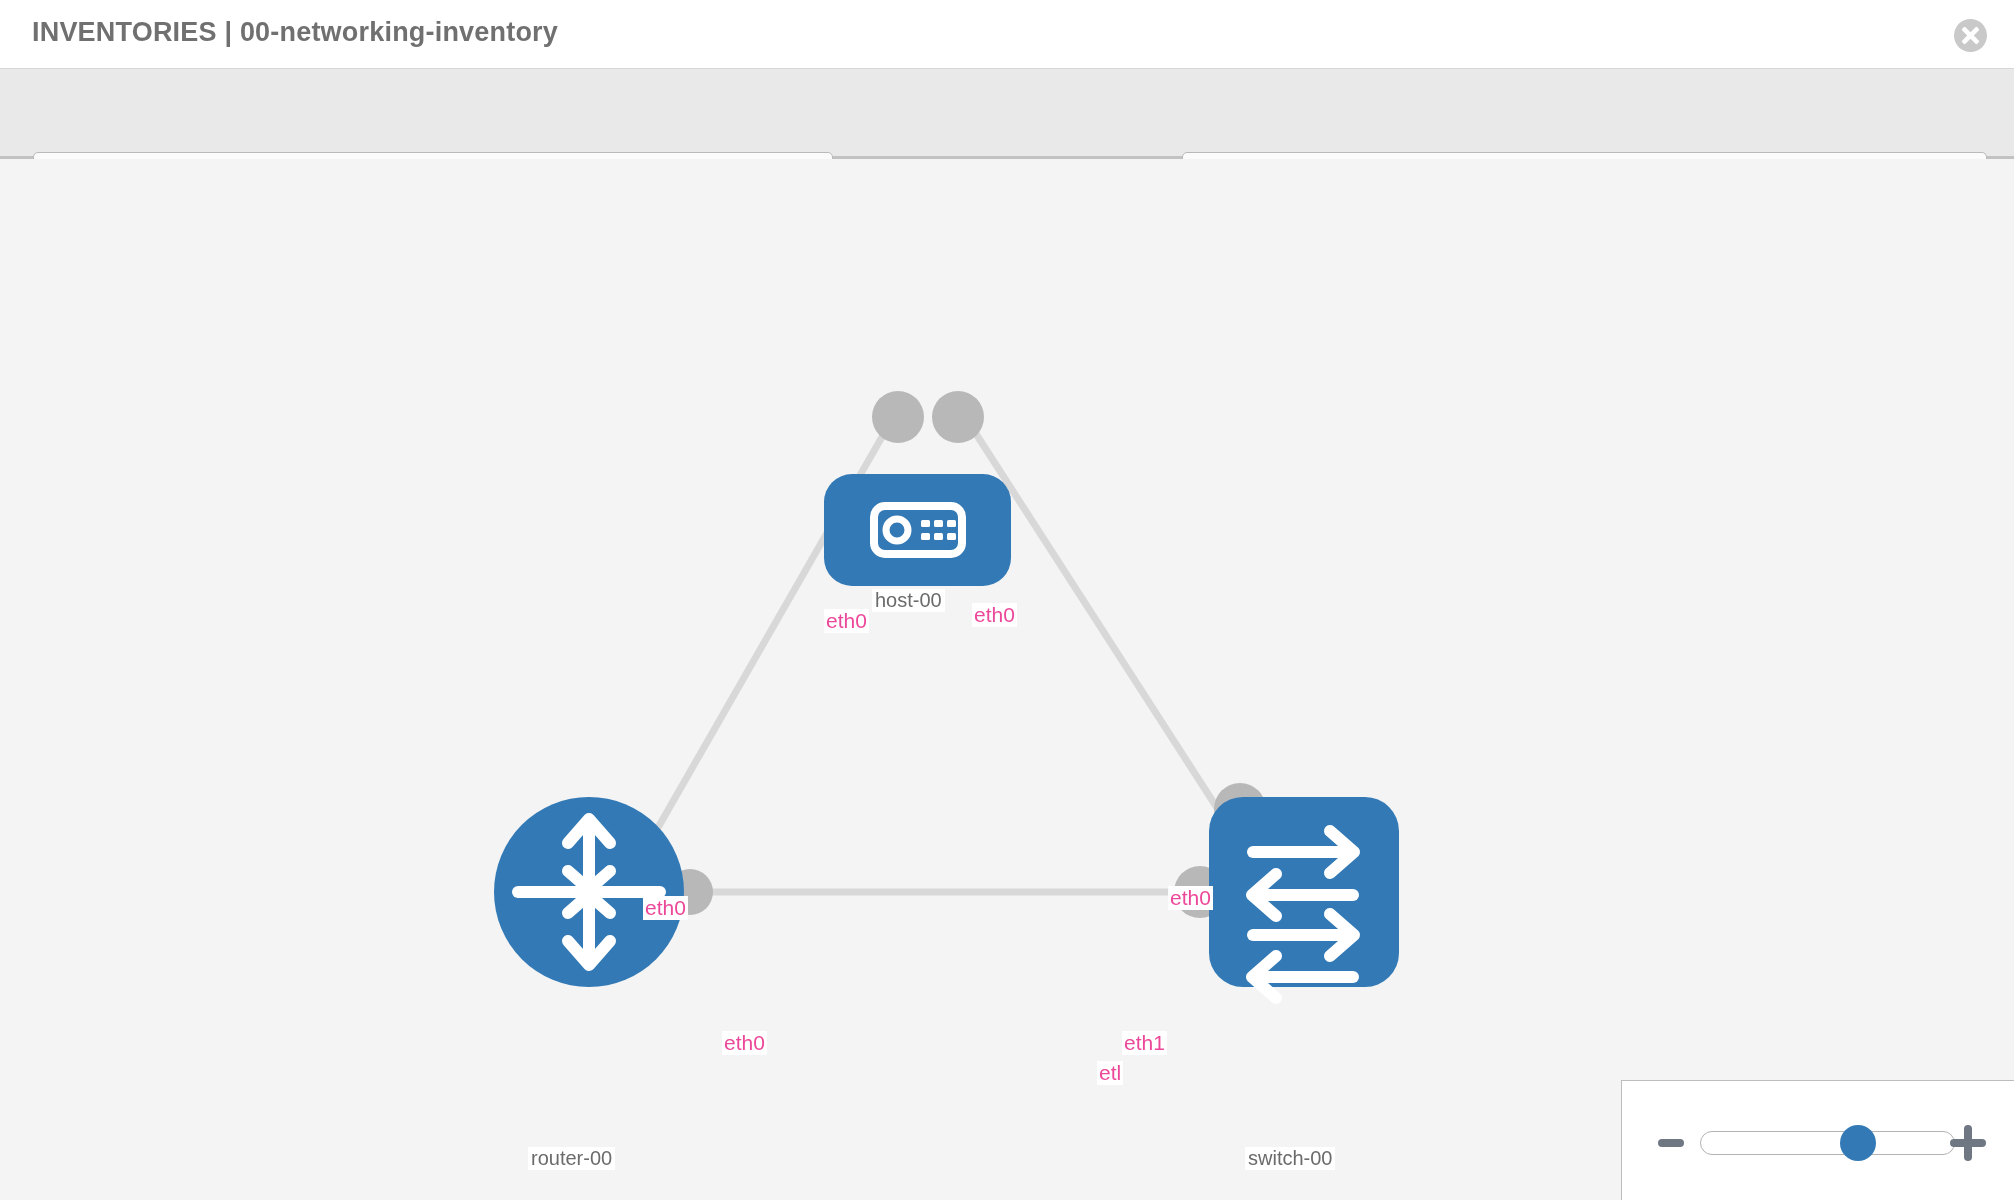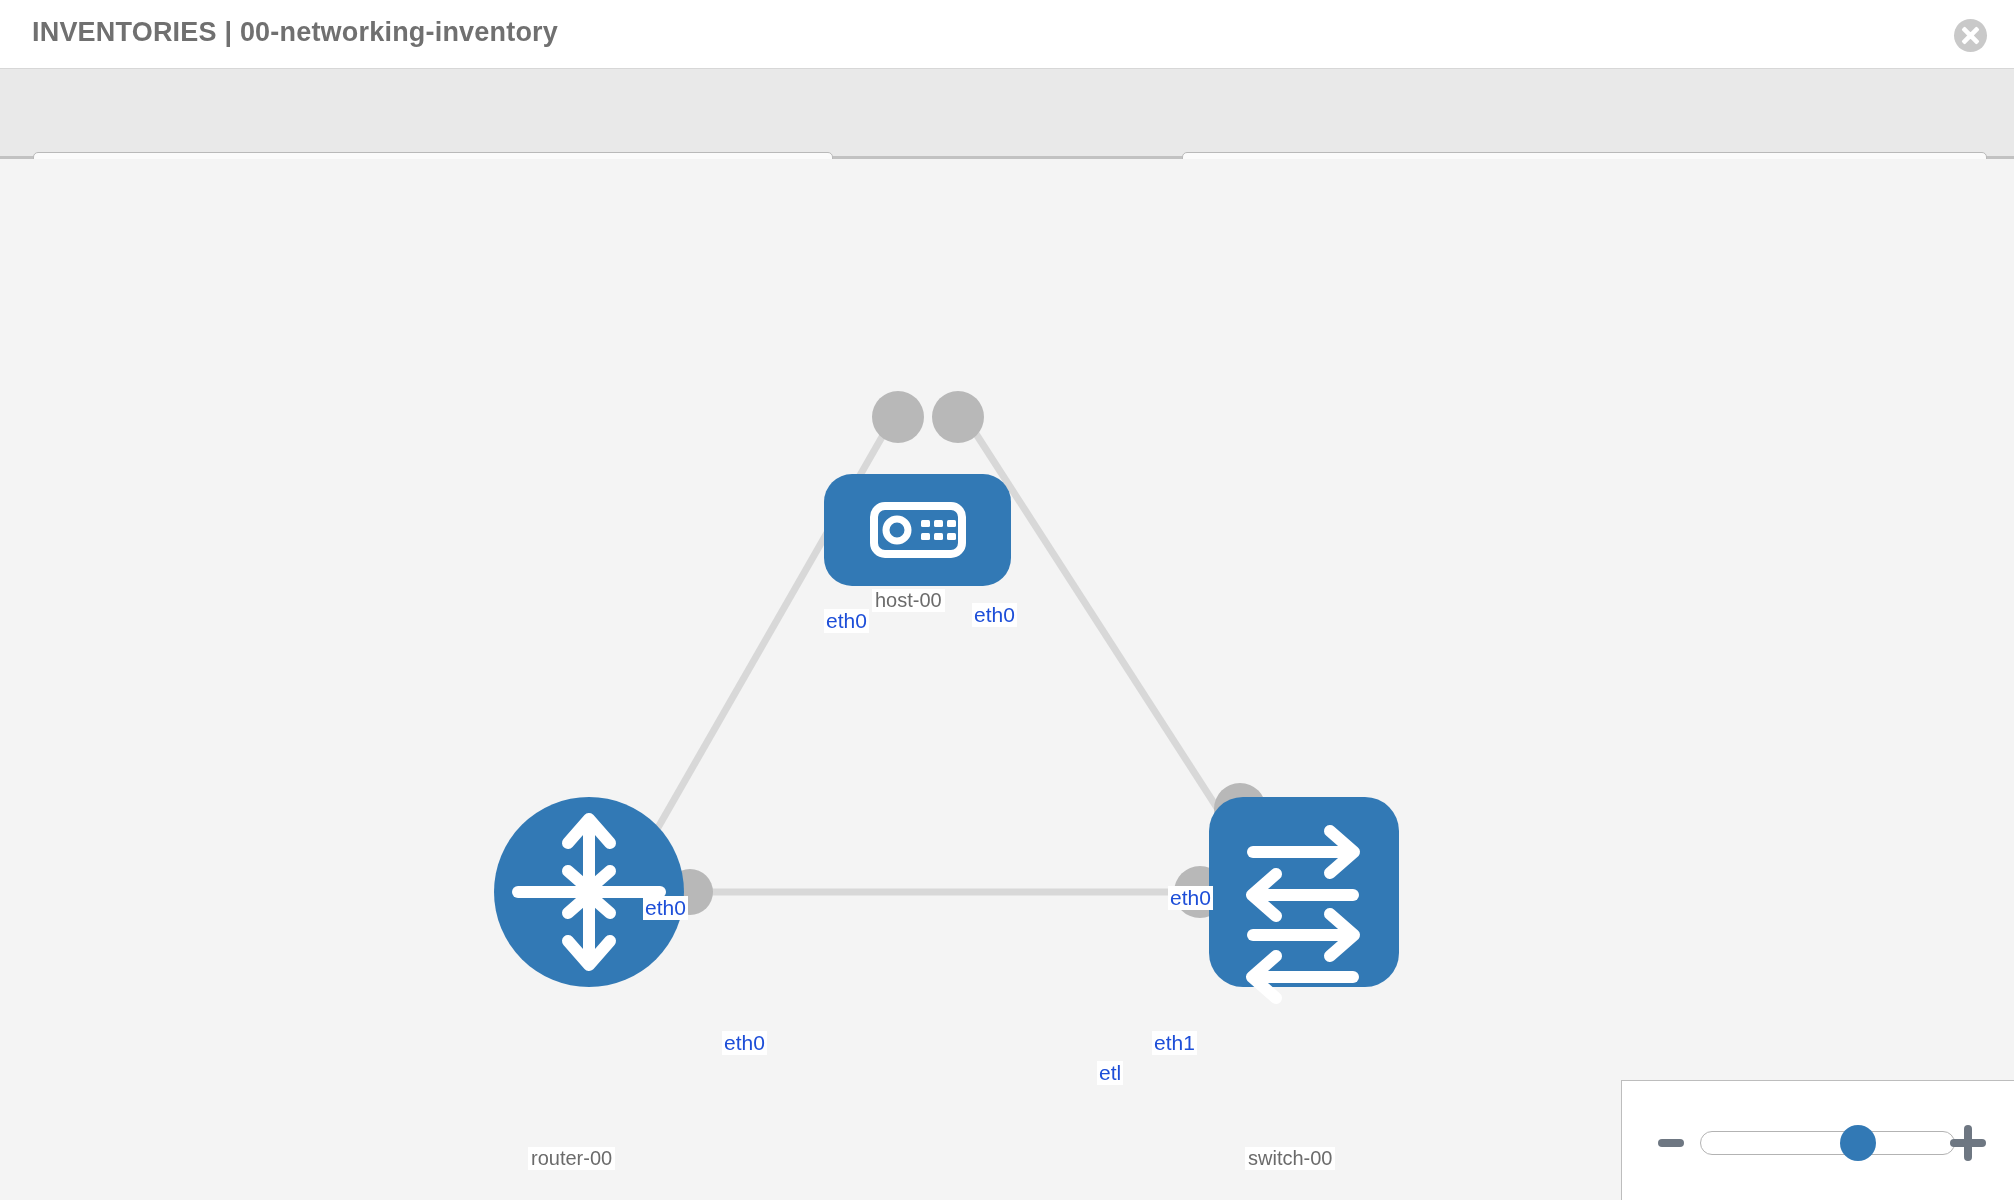--- a/index.html
+++ b/index.html
@@ -101,21 +101,21 @@
     color: #6b6b6b;
     font-size: 20px;
     white-space: nowrap;
     padding: 0 3px;
     line-height: 1.15;
     text-align: right;
   }
   .edge-label {
     position: absolute;
     background: #ffffff;
-    color: #1d4ed8;
+    color: #ec4899;
     font-size: 21px;
     white-space: nowrap;
     padding: 0 2px;
     line-height: 1.15;
   }
 
   
   #zoom-panel {
     position: absolute; left: 1621px; top: 1080px;
     width: 393px; height: 120px;
@@ -279,21 +279,21 @@
     <div class="node-label" style="left:872px; top:430px;">host-00</div>
     <div class="node-label" style="left:528px; top:988px;">router-00</div>
     <div class="node-label" style="left:1245px; top:988px;">switch-00</div>
 
     <div class="edge-label" style="left:824px;  top:450px;">eth0</div>
     <div class="edge-label" style="left:972px;  top:444px;">eth0</div>
     <div class="edge-label" style="left:643px;  top:737px;">eth0</div>
     <div class="edge-label" style="left:1168px; top:727px;">eth0</div>
     <div class="edge-label" style="left:722px;  top:872px;">eth0</div>
     <div class="edge-label" style="left:1097px; top:872px;margin-top:30px;">etl</div>
-    <div class="edge-label" style="left:1152px; top:872px;">eth1</div>
+    <div class="edge-label" style="left:1122px; top:872px;">eth1</div>
   </div>
 
   <div id="zoom-panel">
     <div id="zoom-out-button"></div>
     <div id="zoom-slider">
       <div id="zoom-slider-handle" style="left: 138.86px;"></div>
     </div>
     <div id="zoom-in-button"></div>
   </div>
 

